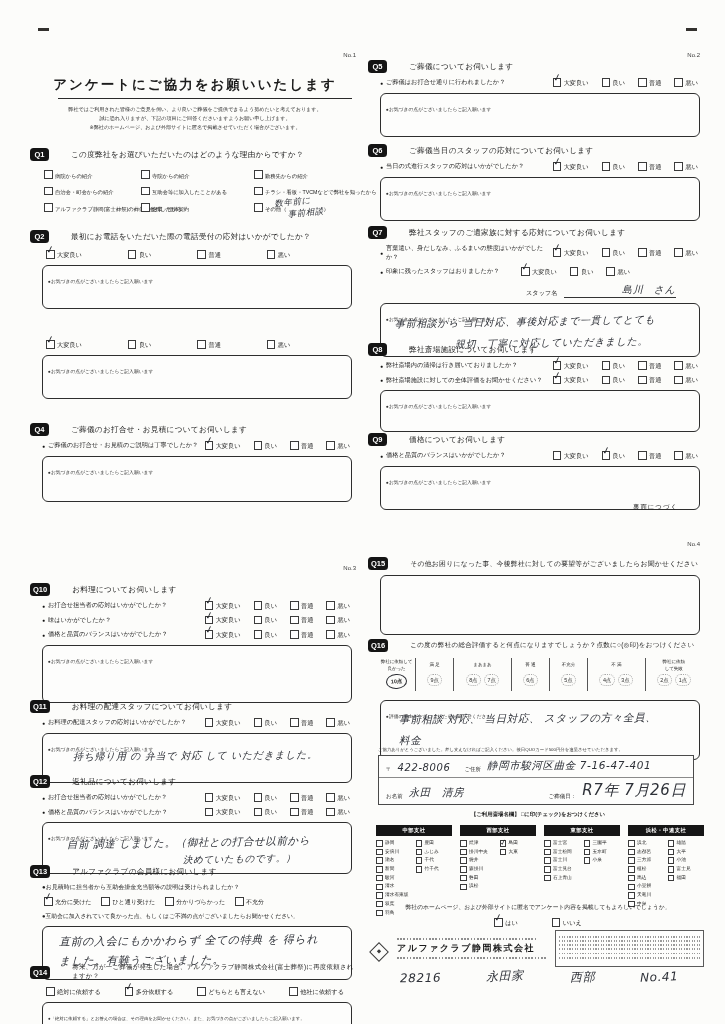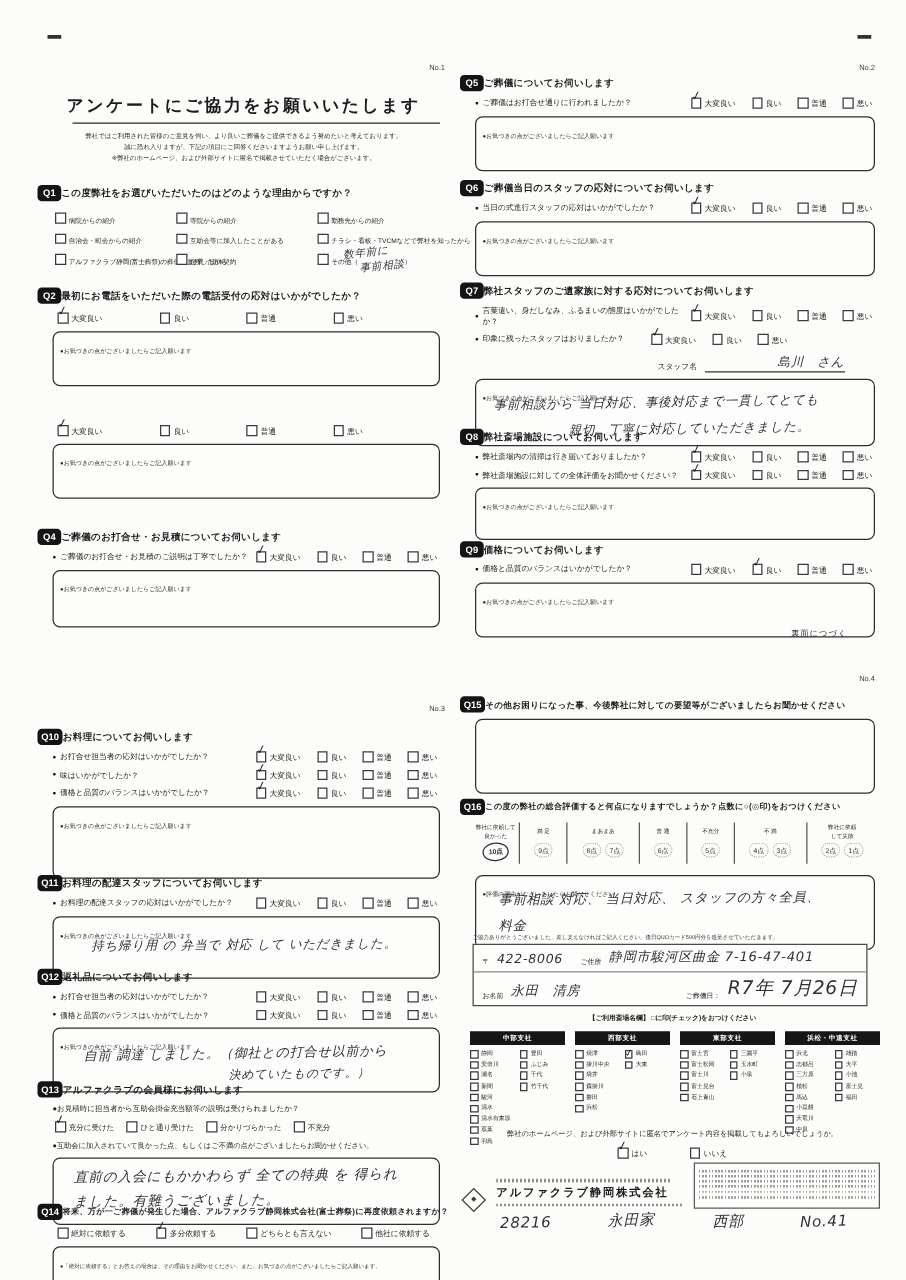--- a/index.html
+++ b/index.html
@@ -5,23 +5,23 @@
   html,body{margin:0;padding:0;background:#e9e9e6;}
   .sheet{position:relative;width:725px;height:1024px;background:#fcfcfa;overflow:hidden;
          font-family:"Liberation Sans","DejaVu Sans",sans-serif;color:#1c1c1c;}
   .regmark{position:absolute;width:11px;height:3px;background:#33312e;}
   .page{position:absolute;}
   .pageno{position:absolute;font-size:6px;color:#3a3a3a;}
   .title{margin-top:46px;text-align:center;font-size:13.5px;font-weight:bold;letter-spacing:2px;}
   .title-rule{margin:4px 8px 0 28px;border-bottom:1.6px solid #2a2a2a;}
   .intro{margin-top:6px;text-align:center;font-size:5.1px;line-height:1.8;color:#2b2b2b;}
   .q{position:absolute;left:0;right:0;}
-  .qrow{display:flex;align-items:center;gap:0;}
+  .qrow{display:flex;align-items:center;gap:22px;}
   .qb{background:#141414;color:#fff;font-weight:bold;font-size:7.5px;padding:2px 3px;border-radius:3.5px;min-width:13px;text-align:center;flex:none;}
-  .qt{font-weight:bold;font-size:7.6px;letter-spacing:.3px;}
+  .qt{font-weight:normal;font-size:7.6px;letter-spacing:.3px;}
   .qt.small{font-size:6.4px;}
   .optgrid{display:grid;grid-template-columns:97px 113px 120px;row-gap:7px;margin:9px 0 0 14px;font-size:5.3px;}
   .opts{display:flex;font-size:6.2px;}
   .opts.g46{gap:46px;margin:7px 0 0 16px;}
   .opts.g10{gap:10px;margin:5px 0 0 14px;font-size:6px;}
   .opts.spread{justify-content:space-between;padding:0 16px;margin-top:6px;}
   .opts.center{justify-content:center;gap:34px;margin-top:4px;}
   .subq{display:flex;align-items:center;font-size:6.2px;margin:5px 10px 0 12px;}
   .subq .bullet{margin-right:3px;font-size:5px;color:#111;}
   .subq .opts{margin-left:auto;gap:13px;}
@@ -56,21 +56,21 @@
   .branches{display:flex;gap:8px;margin:4px 4px 0 8px;}
   .bcol{flex:1;}
   .bhead{background:#161616;color:#fff;font-size:5.3px;font-weight:bold;text-align:center;padding:2px 0;margin-bottom:3px;letter-spacing:.5px;white-space:nowrap;}
   .bbody{display:flex;gap:3px;}
   .bsub{flex:1;}
   .bitem{display:flex;align-items:center;gap:2.5px;font-size:4.7px;line-height:1.85;white-space:nowrap;color:#242424;}
   .bitem .bx{width:4.5px;height:4.5px;margin-bottom:0;}
   .bitem .mk{font-size:8px;top:-5px;left:-1px;}
   .publine{text-align:center;font-size:5.8px;color:#1f1f1f;}
   
-  .footer{position:absolute;display:flex;gap:8px;align-items:flex-end;}
+  .footer{position:absolute;display:flex;gap:8px;align-items:center;}
   .logomark{width:12px;height:12px;border:1.6px solid #3a3a3a;transform:rotate(45deg);margin:7px 3px 0 2px;position:relative;flex:none;}
   .logomark:after{content:"";position:absolute;left:3.5px;top:3.5px;width:3px;height:3px;background:#3a3a3a;}
   .company{font-size:9px;font-weight:bold;letter-spacing:1.5px;font-family:"Liberation Serif","DejaVu Serif",serif;}
   .microline{height:2.4px;margin:2px 0;background:repeating-linear-gradient(to right,#8f8f8f 0 1.6px,transparent 1.6px 3.2px);}
   .fineprint{border:1px solid #5a5a5a;padding:2.5px 3px;background:#fdfdfc;}
   .fineprint .microline{background:repeating-linear-gradient(to right,#9a9a9a 0 1.2px,transparent 1.2px 2.6px);margin:2.4px 0;height:1.8px;}
   .bh{position:absolute;font-size:12px;}
 </style>
 </head>
 <body>

